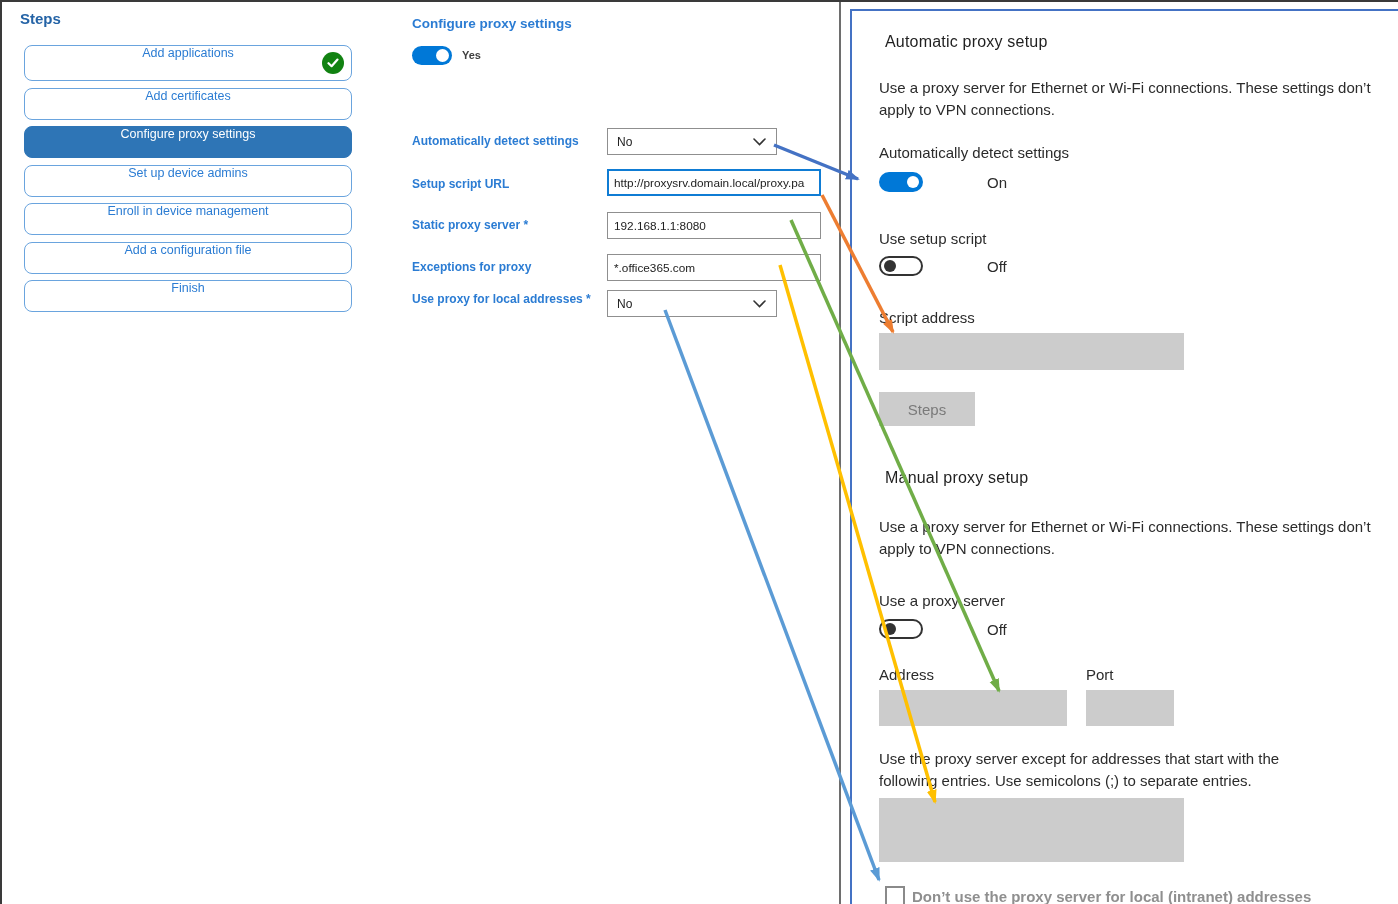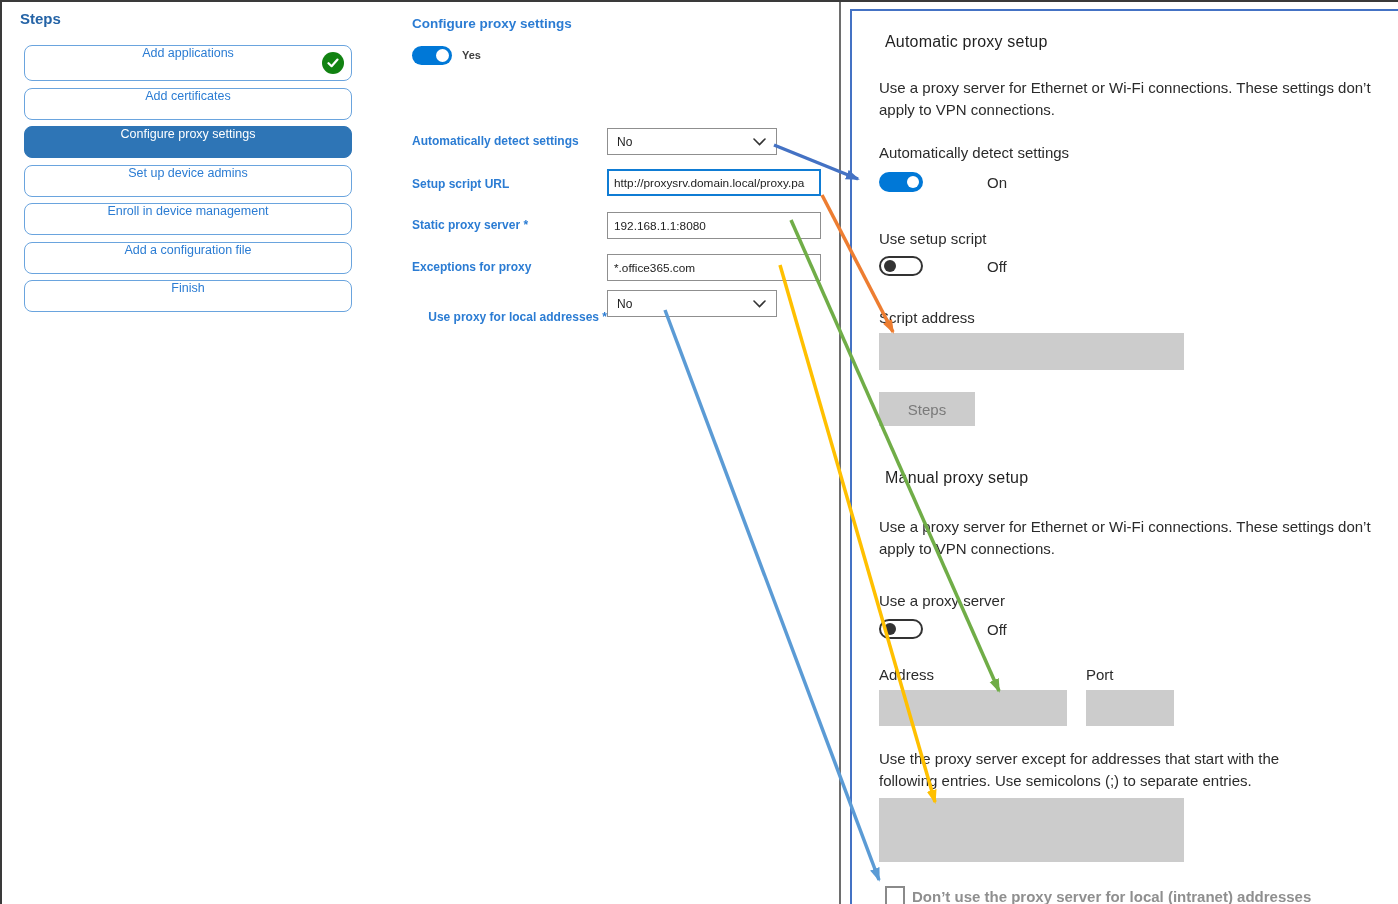--- a/index.html
+++ b/index.html
@@ -34,21 +34,21 @@
   .toggle-sm-label{ position:absolute; left:460px; top:47px; font-size:11px; font-weight:bold; color:#3f3f3f; }
   .f-label{ position:absolute; left:410px; width:195px; font-size:12px; font-weight:bold; color:#2b7cd3; line-height:14px; }
   .f-ctrl{ position:absolute; left:605px; height:27px; background:#fff; }
   .dropdown{ width:170px; border:1px solid #8f8f8f; display:flex; align-items:center; cursor:pointer; }
   .dropdown .val{ font-size:12px; color:#222; padding-left:9px; flex:1; }
   .dropdown .chev{ margin-right:10px; display:flex; }
   .tbox{ width:214px; border:1px solid #8f8f8f; font-size:11.8px; color:#222; padding:0 6px;
          font-family:"Liberation Sans", sans-serif; outline:none; }
   .tbox.focused{ border:2px solid #0f7cd4; padding:0 5px; }
   .t0{ top:126px; } .t1{ top:167px; } .t2{ top:210px; } .t3{ top:252px; } .t4{ top:288px; }
-  .l0{ top:132px; } .l1{ top:175px; } .l2{ top:216px; } .l3{ top:258px; } .l4{ top:308px;text-align:right; }
+  .l0{ top:132px; } .l1{ top:175px; } .l2{ top:216px; } .l3{ top:258px; } .l4{ top:290px; }
   
   .separator{ position:absolute; left:837px; top:0; width:2px; height:904px; background:#6e6e6e; }
   .win-panel{ position:absolute; left:848px; top:7px; width:556px; height:910px; border:2px solid #4472c4; background:#fff; }
   .win-panel h1{ position:absolute; left:33px; font-size:16px; font-weight:400; color:#1f1f1f; letter-spacing:.2px; }
   .win-panel p{ position:absolute; left:27px; font-size:15px; color:#2b2b2b; line-height:22px; }
   .win-label{ position:absolute; left:27px; font-size:15px; color:#2b2b2b; }
   .toggle-lg{ position:absolute; left:27px; width:44px; height:20px; border-radius:11px; cursor:pointer; }
   .toggle-lg.on{ background:#0078d7; }
   .toggle-lg.on .knob{ position:absolute; right:4px; top:4px; width:12px; height:12px; border-radius:50%; background:#fff; }
   .toggle-lg.off{ background:#fff; border:2px solid #333; }

